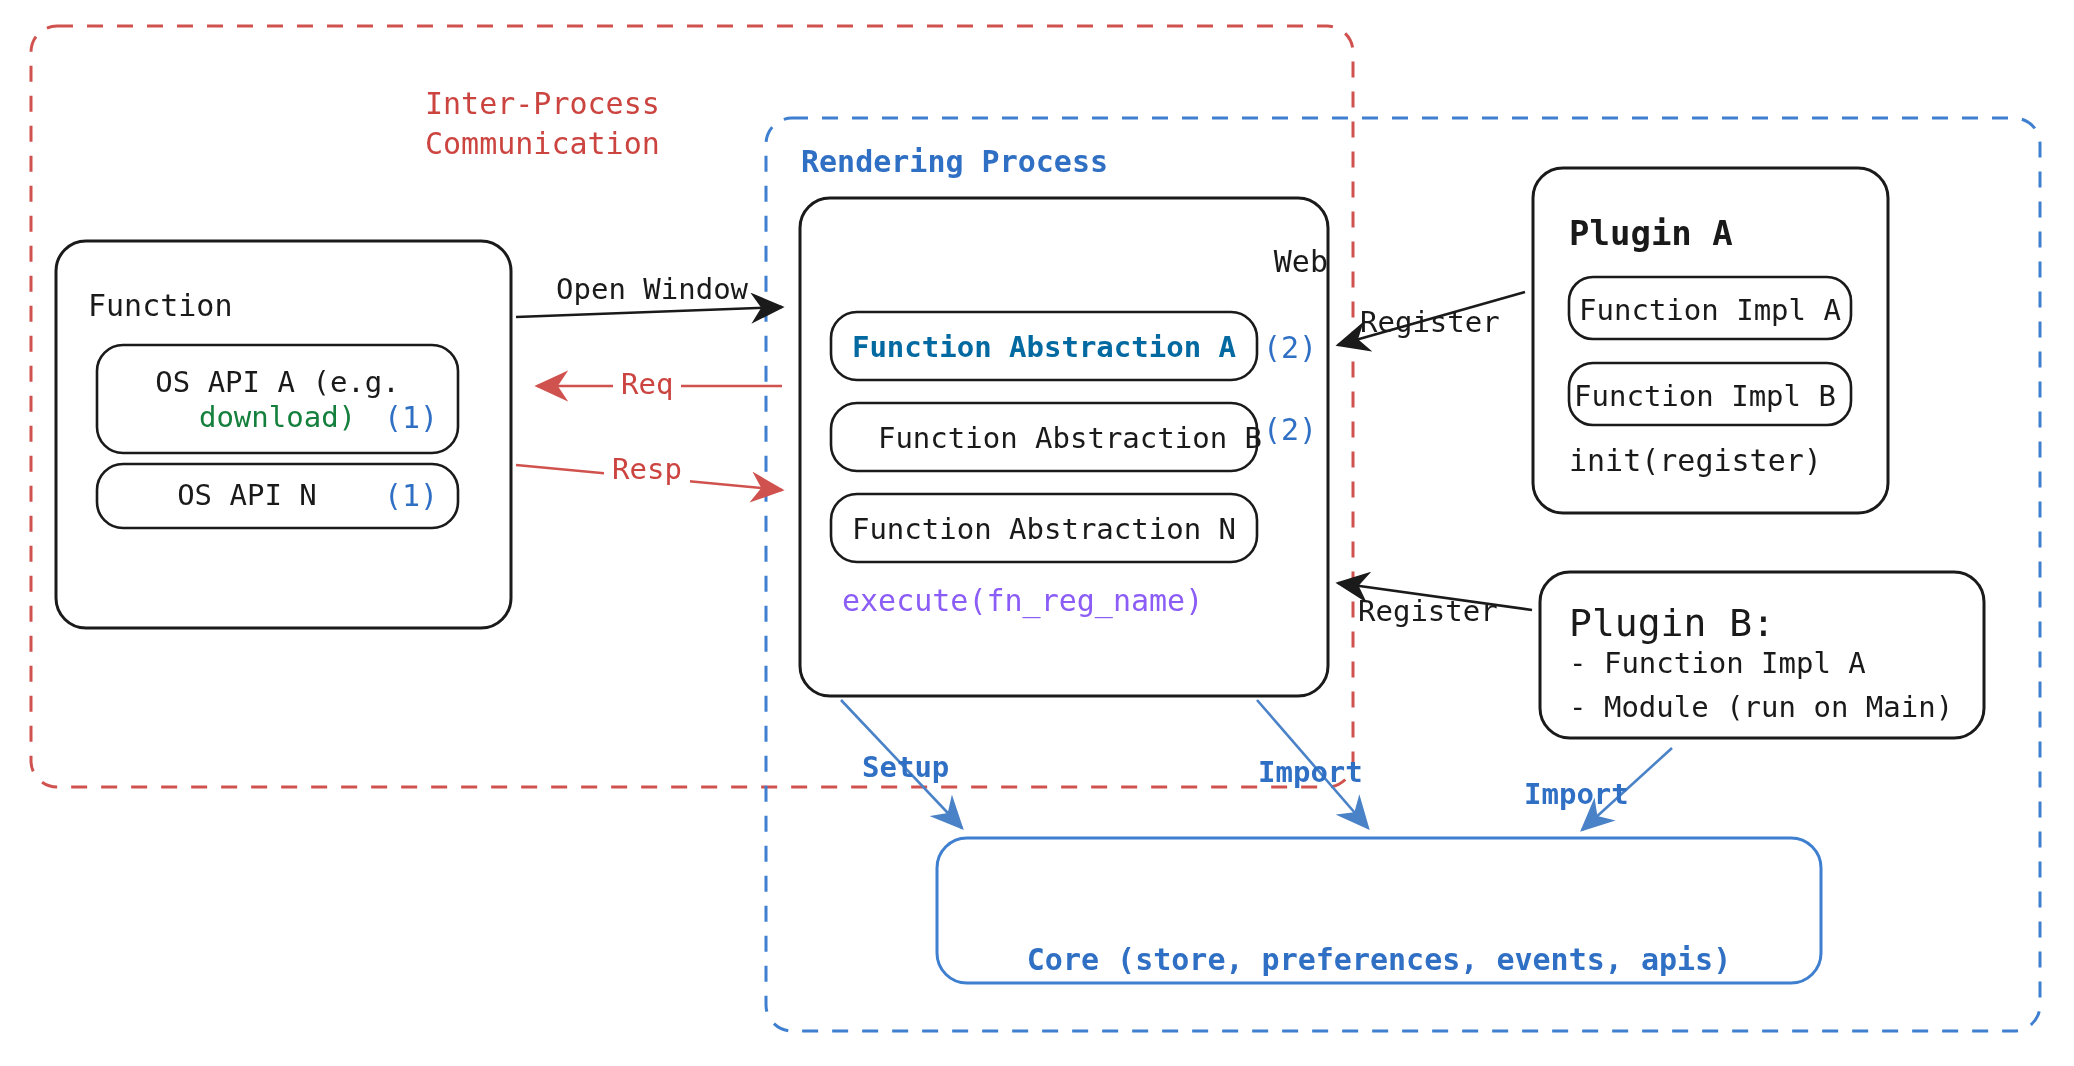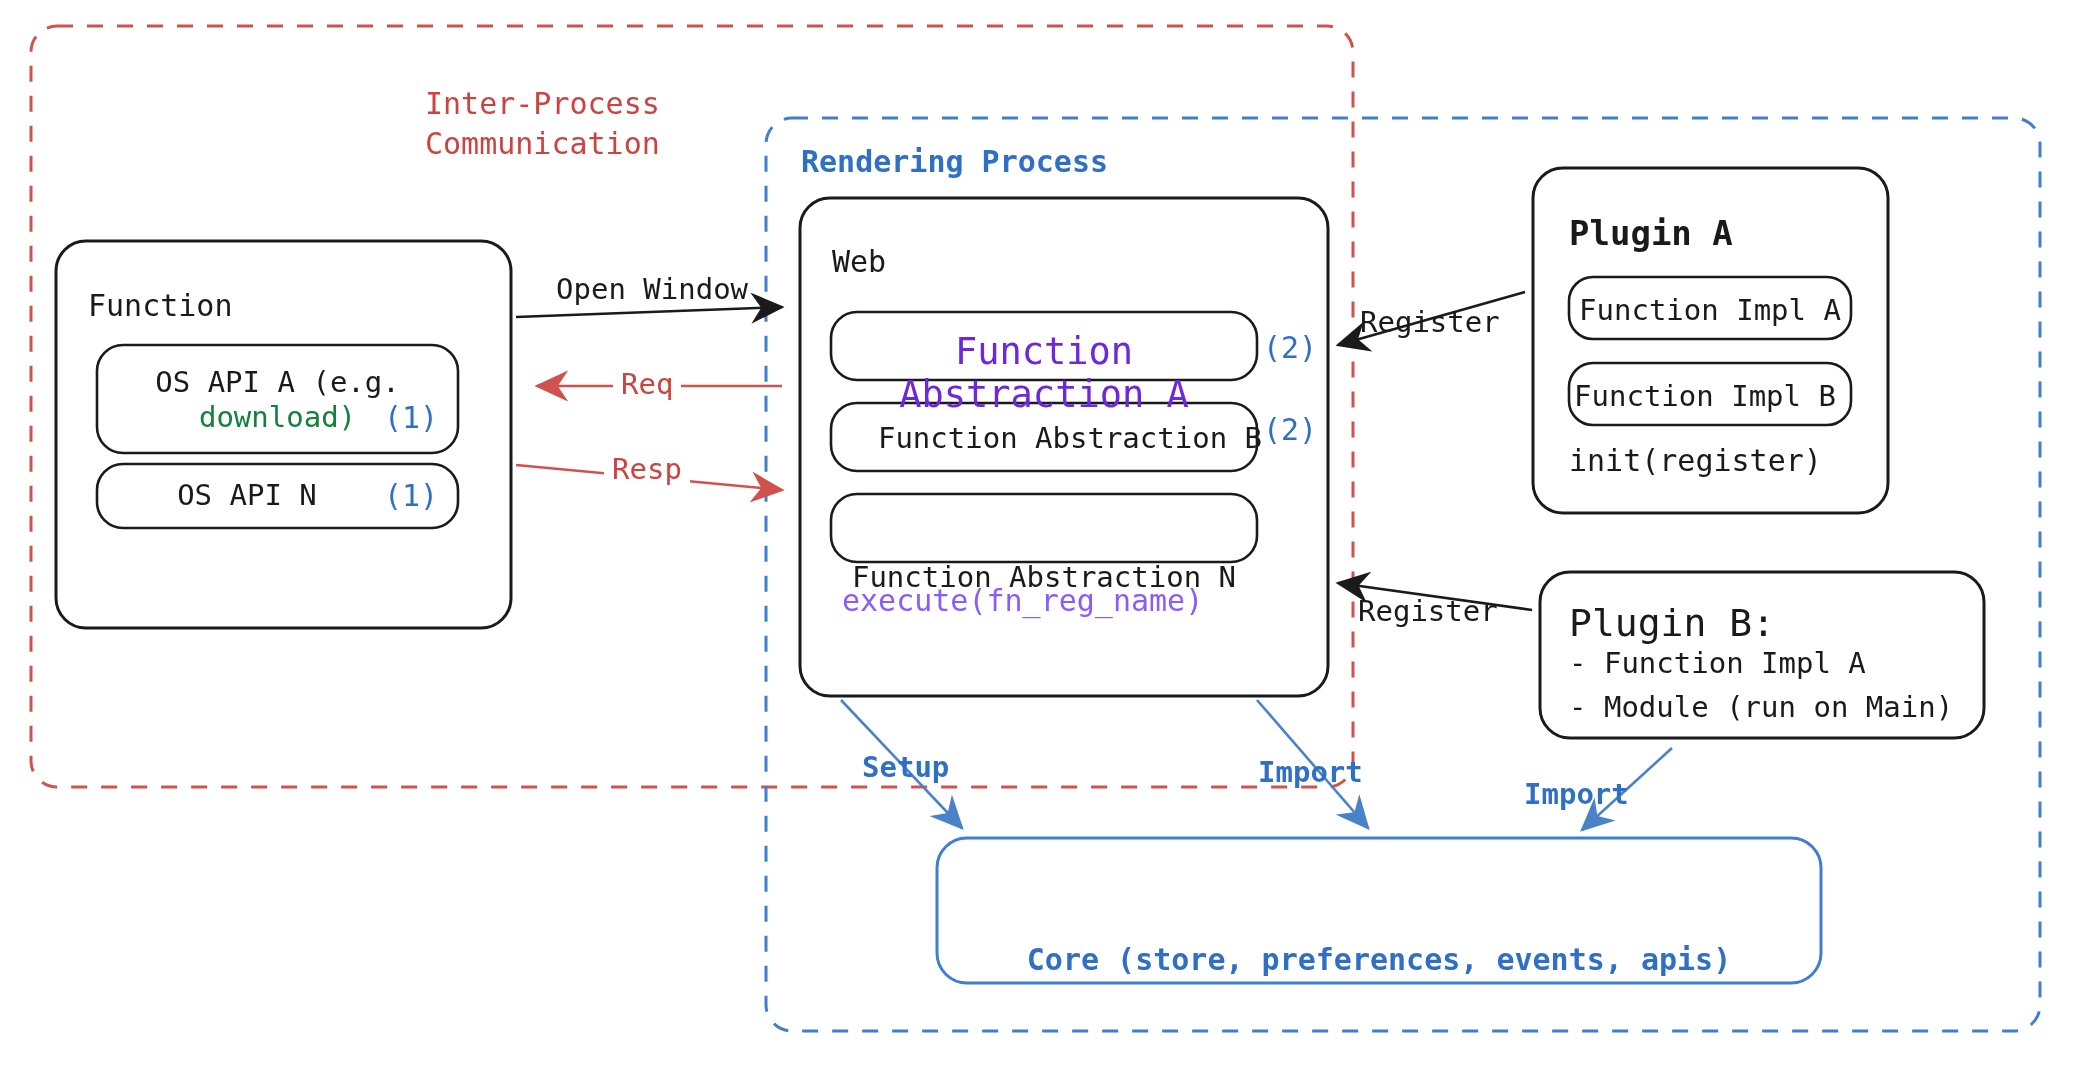--- a/index.html
+++ b/index.html
@@ -182,36 +182,36 @@
     <div style="font-size:29px; color:#1a1a1a;">OS API N</div>
   </div>
   <div class="paren-num" style="left:384px; top:478px;">(1)</div>
 
   <div class="arrow-label black-text" style="left:556px; top:272px;">Open Window</div>
 
   <div class="arrow-label red-text" style="left:613px; top:367px; background:#ffffff; padding:0 8px;">Req</div>
 
   <div class="arrow-label red-text" style="left:604px; top:452px; background:#ffffff; padding:0 8px;">Resp</div>
 
-  <div style="position:absolute; left:800px; top:244px; width:528px; text-align:left;margin-left:32px;">
+  <div style="position:absolute; left:800px; top:244px; width:528px; text-align:right;">
     <div style="font-size:30px; color:#1a1a1a;">Web</div>
   </div>
 
   <div style="position:absolute; left:831px; top:330px; width:426px; text-align:center;">
-    <div style="font-size:37px; color:#6d28d9;">Function Abstraction A</div>
+    <div style="font-size:29px; color:#0369a1;font-weight:bold;">Function Abstraction A</div>
   </div>
   <div class="paren-num" style="left:1263px; top:330px;">(2)</div>
 
   <div style="position:absolute; left:831px; top:421px; width:478px; text-align:center;">
     <div style="font-size:29px; color:#1a1a1a;">Function Abstraction B</div>
   </div>
   <div class="paren-num" style="left:1263px; top:412px;">(2)</div>
 
   <div style="position:absolute; left:831px; top:512px; width:426px; text-align:center;">
-    <div style="font-size:29px; color:#1a1a1a;margin-top:48px;">Function Abstraction N</div>
+    <div style="font-size:29px; color:#1a1a1a;">Function Abstraction N</div>
   </div>
 
   <div style="position:absolute; left:842px; top:583px; font-size:30px; color:#8b5cf6;">execute(fn_reg_name)</div>
 
   <div class="arrow-label black-text" style="left:1360px; top:305px;">Register</div>
   <div class="arrow-label black-text" style="left:1358px; top:594px;">Register</div>
 
   <div style="position:absolute; left:1569px; top:213px; font-size:34px; color:#1a1a1a;font-weight:bold;">Plugin A</div>
   <div style="position:absolute; left:1569px; top:293px; width:282px; text-align:center;">
     <div style="font-size:29px; color:#1a1a1a;">Function Impl A</div>

